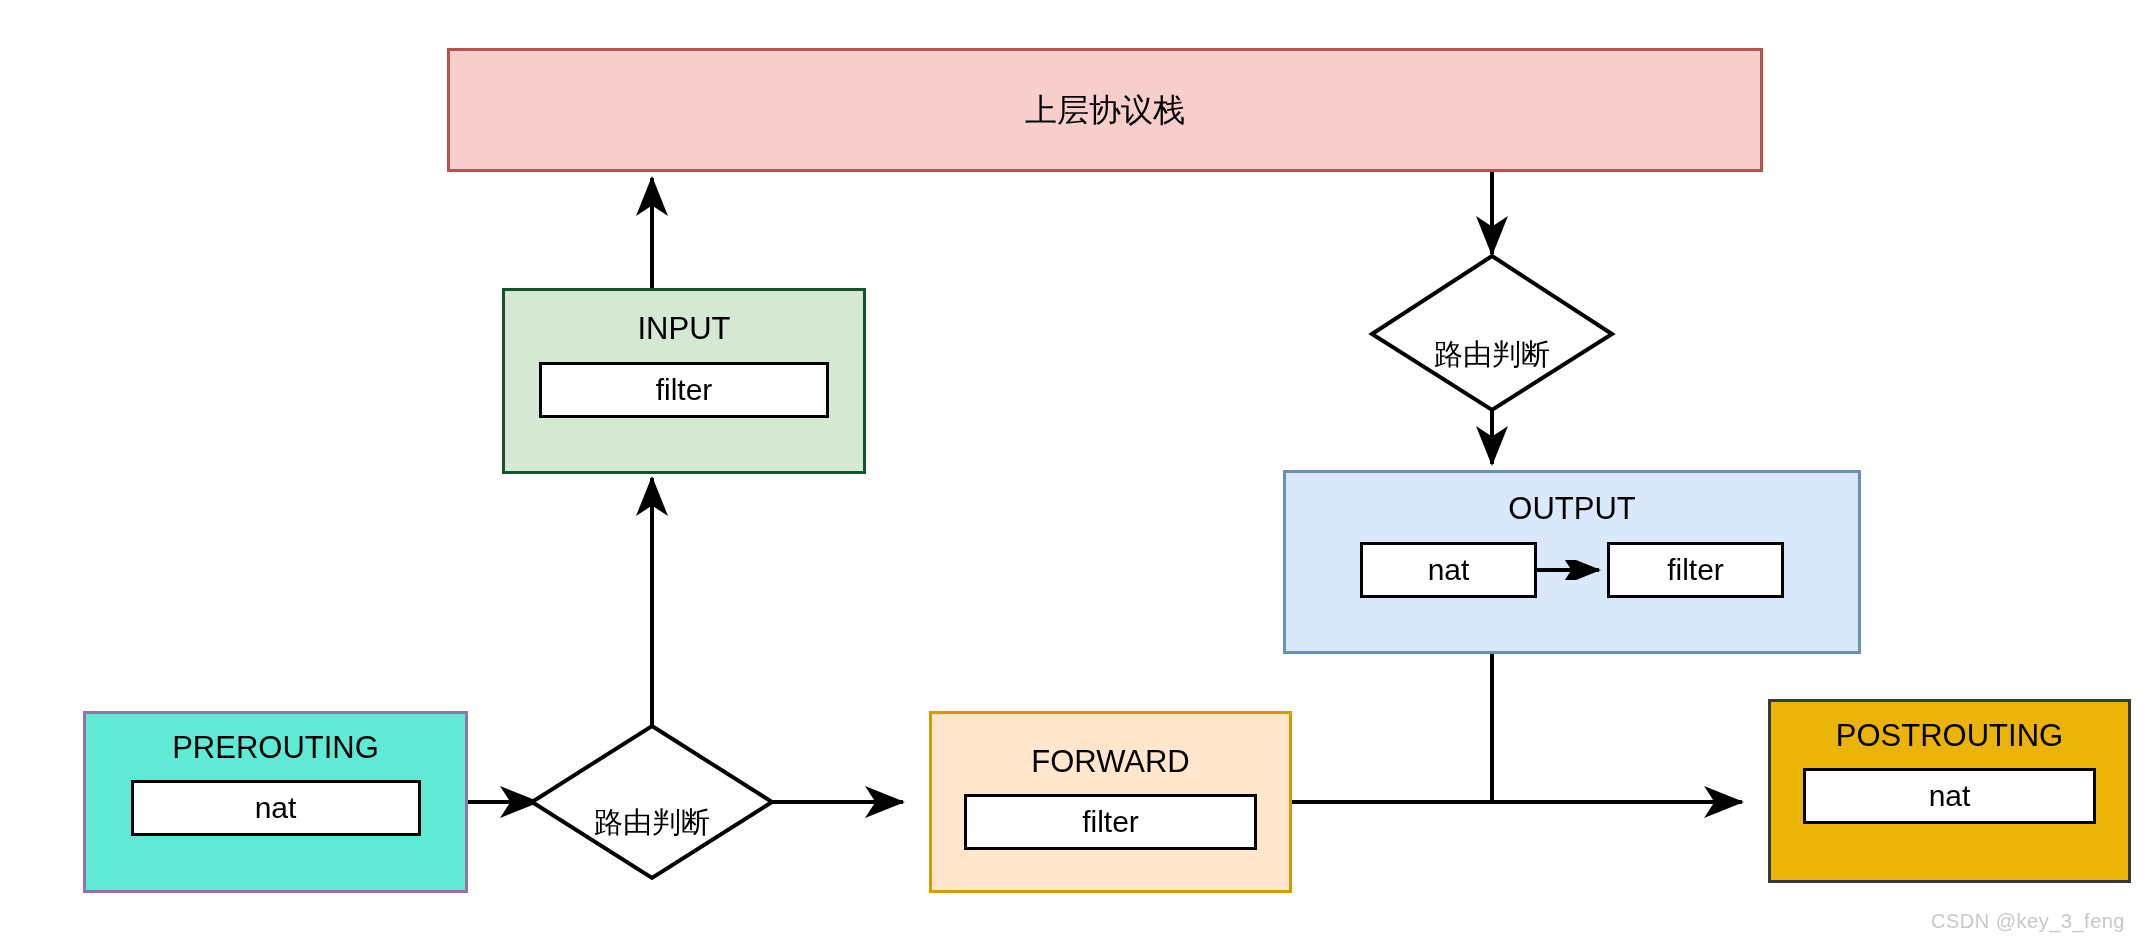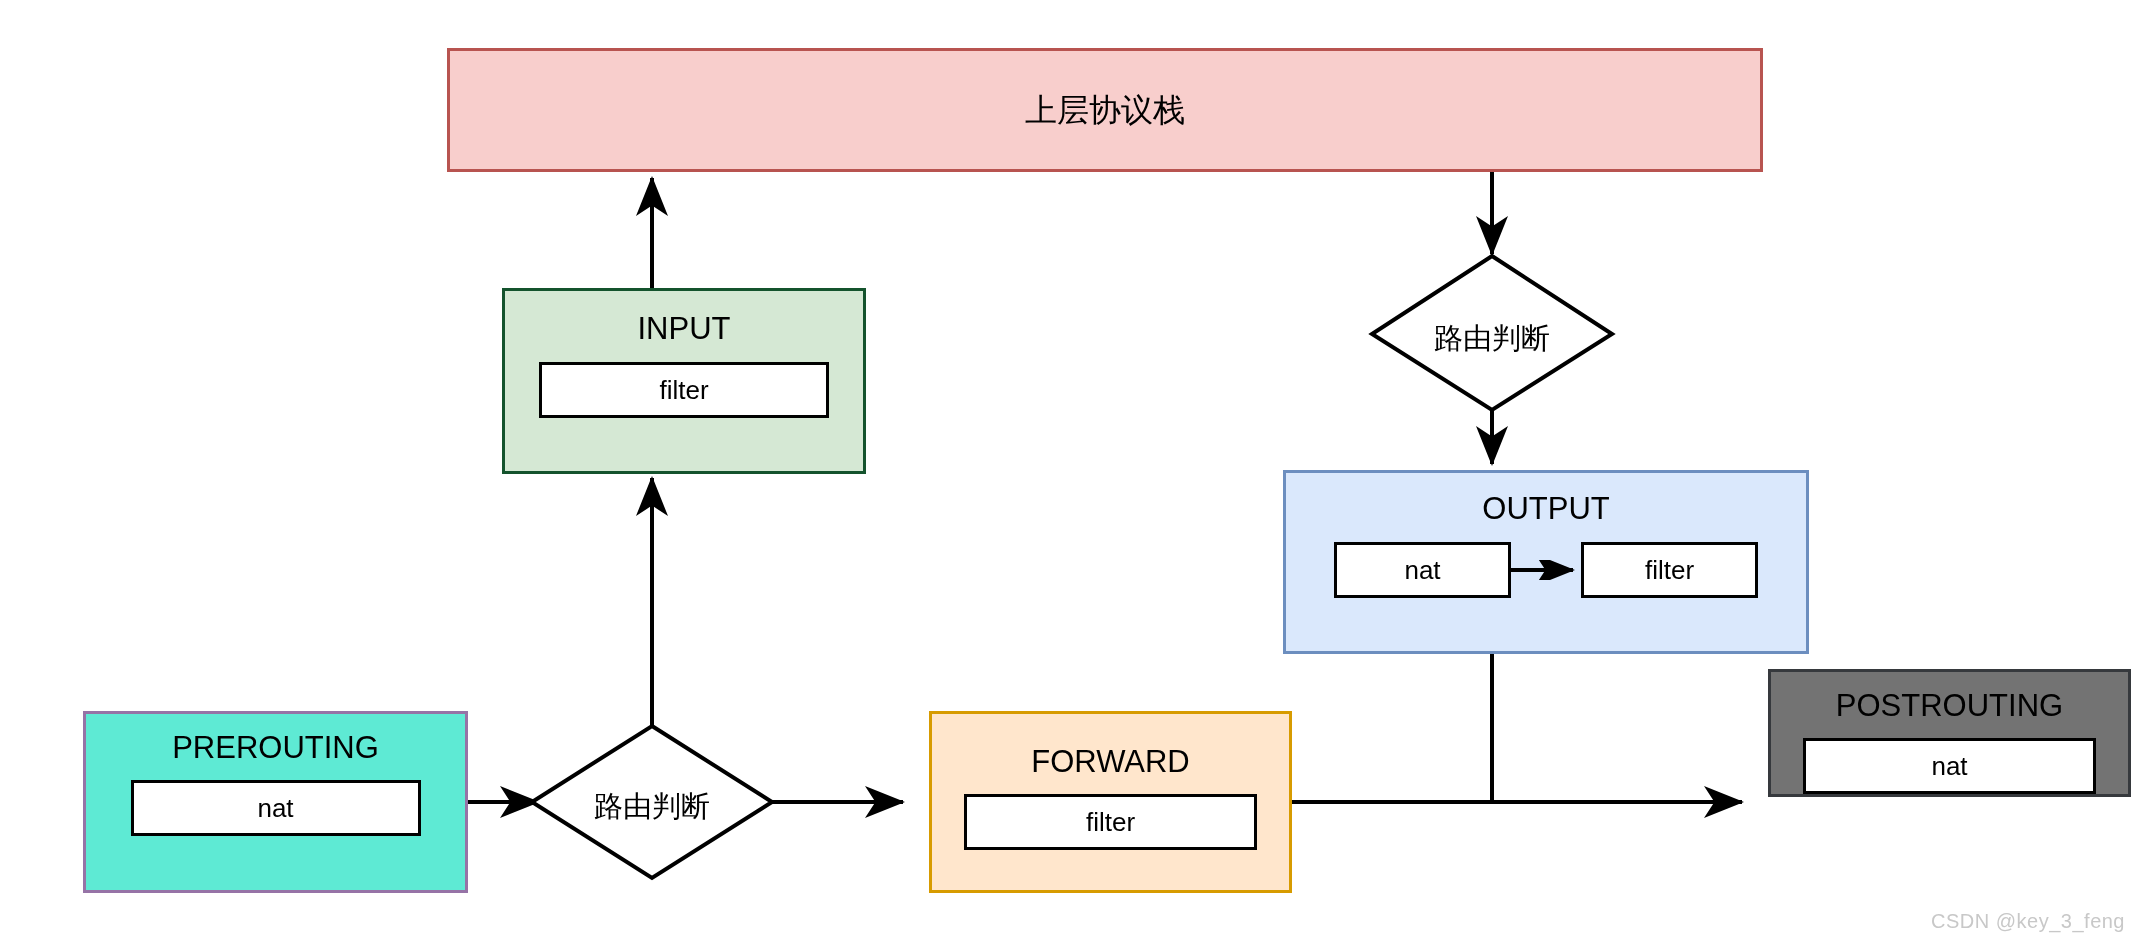--- a/index.html
+++ b/index.html
@@ -39,21 +39,21 @@
     line-height: 1;
     white-space: nowrap;
   }
   .inner-box {
     box-sizing: border-box;
     background: #ffffff;
     border: 3px solid #000000;
     display: flex;
     align-items: center;
     justify-content: center;
-    font-size: 26px;
+    font-size: 30px;
     color: #000000;
   }
   
   #stack-node {
     left: 415px;
     top: 48px;
     width: 1316px;
     height: 124px;
     background: #f8cecc;
     border: 3px solid #b85450;
@@ -74,21 +74,21 @@
   }
   #input-node .inner-box {
     width: 290px;
     height: 56px;
     margin-top: 18px;
   }
   
   #output-node {
     left: 1251px;
     top: 470px;
-    width: 526px;
+    width: 578px;
     height: 184px;
     background: #dae8fc;
     border: 3px solid #6c8ebf;
     padding-top: 20px;
   }
   #output-row {
     display: flex;
     align-items: center;
     margin-top: 18px;
   }
@@ -127,38 +127,39 @@
     padding-top: 32px;
   }
   #forward-node .inner-box {
     width: 293px;
     height: 56px;
     margin-top: 17px;
   }
   
   #postrouting-node {
     left: 1736px;
-    top: 669px;
+    top: 699px;
     width: 363px;
-    height: 128px;
-    background: #737373;
+    height: 184px;
+    background: #eab308;
     border: 3px solid #36393d;
     padding-top: 18px;
   }
   #postrouting-node .inner-box {
     width: 293px;
     height: 56px;
     margin-top: 17px;
   }
   .diamond-label {
     position: absolute;
     font-size: 29px;
     color: #000000;
     white-space: nowrap;
     text-align: center;
+    margin-top: 16px;
   }
   #diamond-lower-label {
     left: 532px;
     top: 787px;
     width: 240px;
   }
   #diamond-upper-label {
     left: 1372px;
     top: 319px;
     width: 240px;

